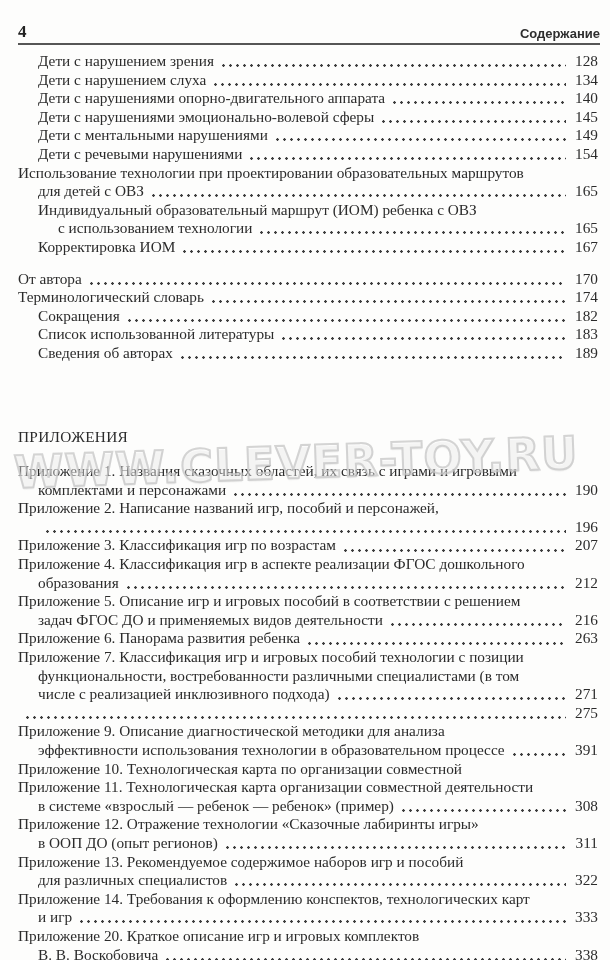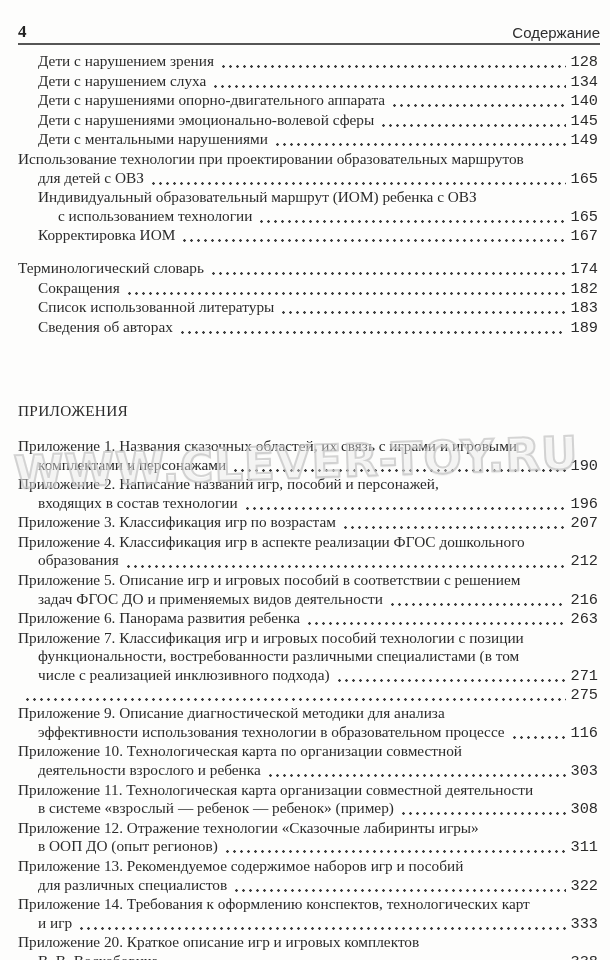--- a/index.html
+++ b/index.html
@@ -29,22 +29,22 @@
   }
   .folio {
     font-family: "Liberation Serif", serif;
     font-weight: 700;
     font-size: 17px;
     line-height: 1;
     color: #222;
   }
   .header-title {
     font-family: "Liberation Sans", sans-serif;
-    font-weight: 400;
-    font-size: 15px;
+    font-weight: 700;
+    font-size: 13px;
     line-height: 1;
     color: #2e2e2e;
   }
 
   
   .toc-list {
     position: absolute;
     left: 18px; right: 12px; top: 52px;
     font-size: 15.3px;
     line-height: 18.6px;
@@ -72,21 +72,20 @@
     left: 1px; right: 1px; bottom: 3.5px;
     height: 3px;
     background-image: radial-gradient(circle at 1.5px 1.5px, #3d3d3d 1.05px, rgba(0,0,0,0) 1.5px);
     background-size: 7px 3px;
     background-repeat: repeat-x;
   }
   .page-num {
     min-width: 28px;
     text-align: right;
     white-space: nowrap;
-    font-family: Liberation Mono, monospace;
   }
 
   
   .watermark {
     position: absolute;
     top: 446px; left: 14px;
     width: 590px;
     font-family: "DejaVu Sans", sans-serif;
     font-weight: 700;
     font-size: 45px;
@@ -130,20 +129,25 @@
       <div class="toc-row i1">
         <span class="t">Дети с нарушениями эмоционально-волевой сферы</span>
         <span class="leader"></span>
         <span class="page-num">145</span>
       </div>
       <div class="toc-row i1">
         <span class="t">Дети с ментальными нарушениями</span>
         <span class="leader"></span>
         <span class="page-num">149</span>
       </div>
+      <div class="toc-row i1">
+        <span class="t">Дети с речевыми нарушениями</span>
+        <span class="leader"></span>
+        <span class="page-num">154</span>
+      </div>
       <div class="toc-row i0">
         <span class="t">Использование технологии при проектировании образовательных маршрутов</span>
       </div>
       <div class="toc-row i1">
         <span class="t">для детей с ОВЗ</span>
         <span class="leader"></span>
         <span class="page-num">165</span>
       </div>
       <div class="toc-row i1">
         <span class="t">Индивидуальный образовательный маршрут (ИОМ) ребенка с ОВЗ</span>
@@ -152,20 +156,25 @@
         <span class="t">с использованием технологии</span>
         <span class="leader"></span>
         <span class="page-num">165</span>
       </div>
       <div class="toc-row i1">
         <span class="t">Корректировка ИОМ</span>
         <span class="leader"></span>
         <span class="page-num">167</span>
       </div>
       <div class="gap-small"></div>
+      <div class="toc-row i0">
+        <span class="t">От автора</span>
+        <span class="leader"></span>
+        <span class="page-num">170</span>
+      </div>
       <div class="toc-row i0">
         <span class="t">Терминологический словарь</span>
         <span class="leader"></span>
         <span class="page-num">174</span>
       </div>
       <div class="toc-row i1">
         <span class="t">Сокращения</span>
         <span class="leader"></span>
         <span class="page-num">182</span>
       </div>
@@ -189,21 +198,20 @@
       </div>
       <div class="toc-row i1">
         <span class="t">комплектами и персонажами</span>
         <span class="leader"></span>
         <span class="page-num">190</span>
       </div>
       <div class="toc-row i0">
         <span class="t">Приложение 2. Написание названий игр, пособий и персонажей,</span>
       </div>
       <div class="toc-row i1">
-        <span class="t">входящих в состав технологии</span>
         <span class="leader"></span>
         <span class="page-num">196</span>
       </div>
       <div class="toc-row i0">
         <span class="t">Приложение 3. Классификация игр по возрастам</span>
         <span class="leader"></span>
         <span class="page-num">207</span>
       </div>
       <div class="toc-row i0">
         <span class="t">Приложение 4. Классификация игр в аспекте реализации ФГОС дошкольного</span>
@@ -240,30 +248,25 @@
       <div class="toc-row i0">
         <span class="leader"></span>
         <span class="page-num">275</span>
       </div>
       <div class="toc-row i0">
         <span class="t">Приложение 9. Описание диагностической методики для анализа</span>
       </div>
       <div class="toc-row i1">
         <span class="t">эффективности использования технологии в образовательном процессе</span>
         <span class="leader"></span>
-        <span class="page-num">116</span>
+        <span class="page-num">391</span>
       </div>
       <div class="toc-row i0">
         <span class="t">Приложение 10. Технологическая карта по организации совместной</span>
       </div>
-      <div class="toc-row i1">
-        <span class="t">деятельности взрослого и ребенка</span>
-        <span class="leader"></span>
-        <span class="page-num">303</span>
-      </div>
       <div class="toc-row i0">
         <span class="t">Приложение 11. Технологическая карта организации совместной деятельности</span>
       </div>
       <div class="toc-row i1">
         <span class="t">в системе «взрослый — ребенок — ребенок» (пример)</span>
         <span class="leader"></span>
         <span class="page-num">308</span>
       </div>
       <div class="toc-row i0">
         <span class="t">Приложение 12. Отражение технологии «Сказочные лабиринты игры»</span>

